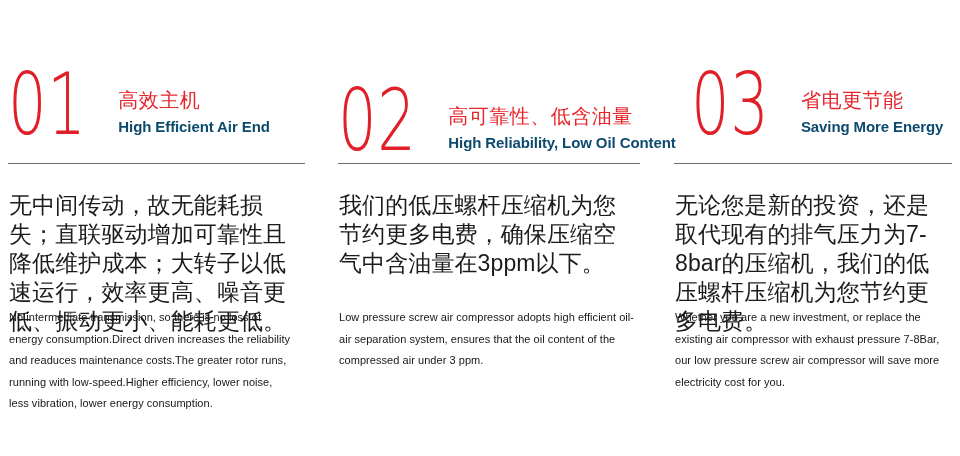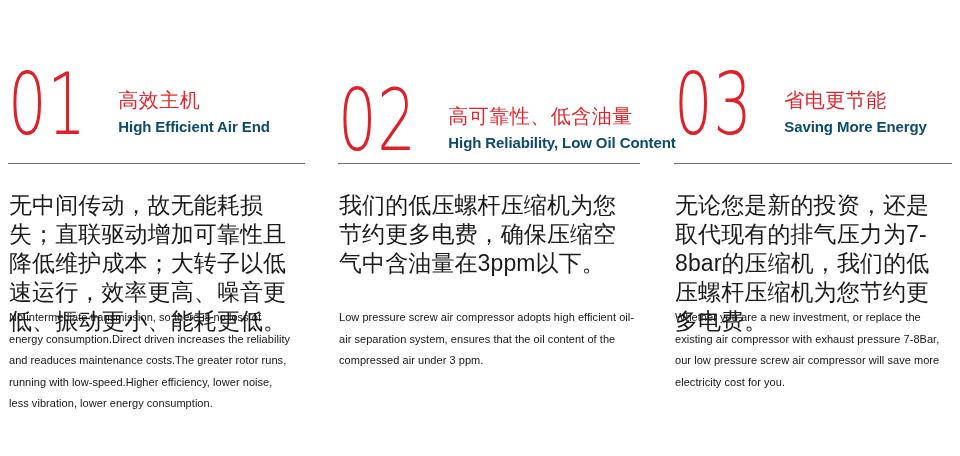--- a/index.html
+++ b/index.html
@@ -47,21 +47,21 @@
     position: absolute;
     top: 62px;
     left: 0;
     right: 0;
     display: flex;
     flex-direction: row;
     align-items: flex-start;
   }
   .col-1 .head { padding-left: 8px; }
   .col-2 .head { padding-left: 15px; margin-top: 16px; }
-  .col-3 .head { padding-left: 17px; }
+  .col-3 .head { padding-left: 17px; justify-content: center; }
 
   .num {
     color: #e02028;
     font-family: "DejaVu Sans", "Liberation Sans", sans-serif;
     font-size: 82px;
     line-height: 0.96;
     font-weight: 300;
     letter-spacing: 1px;
     transform: scaleX(0.74) scaleY(1.04);
     transform-origin: left top;

